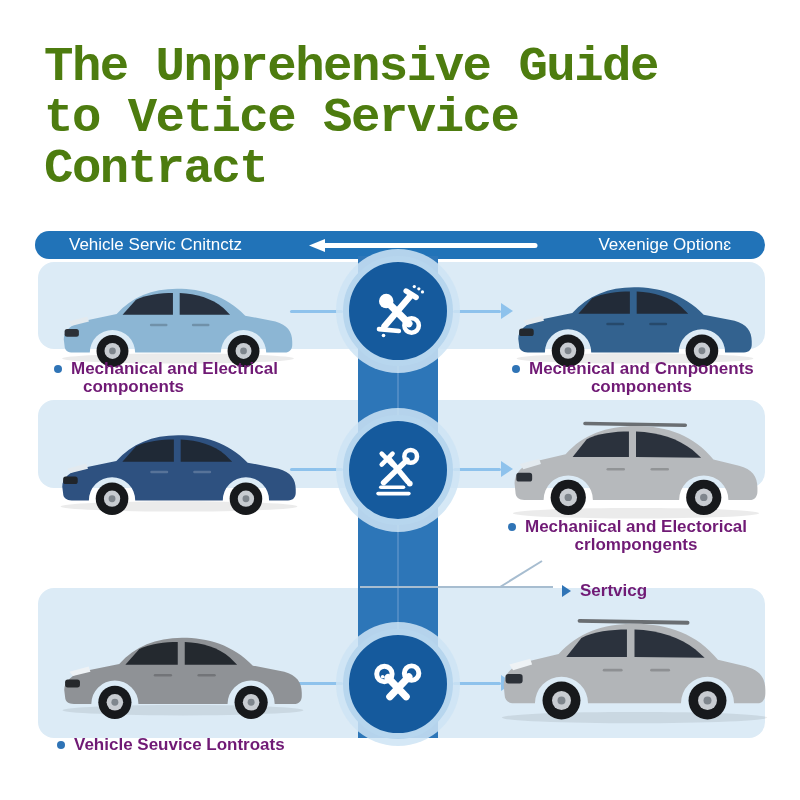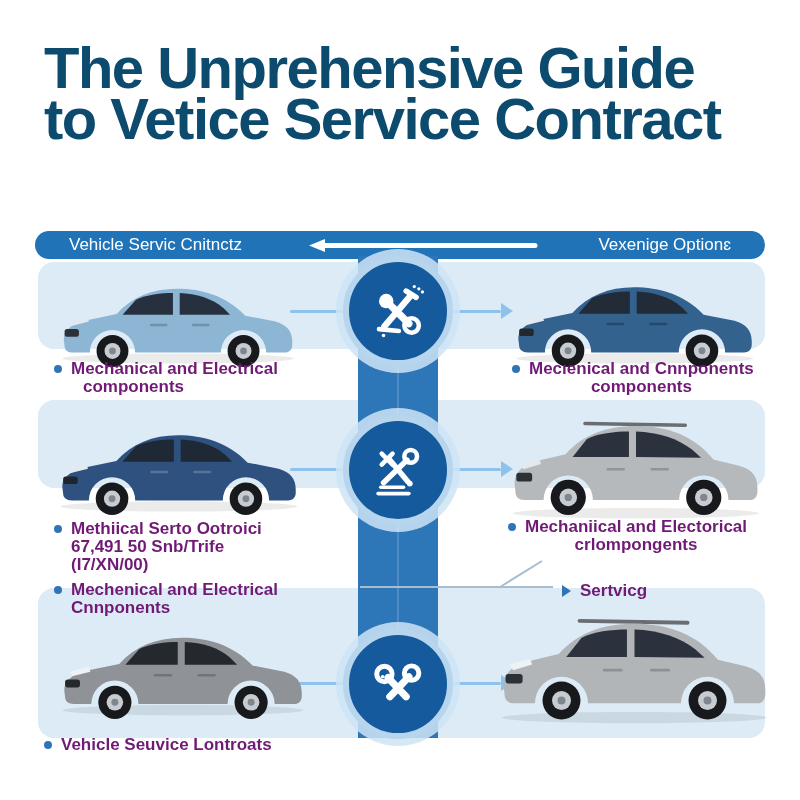--- a/index.html
+++ b/index.html
@@ -2,22 +2,22 @@
 <html><head>
 <meta charset="utf-8">
 <style>
   html,body{margin:0;padding:0;background:#fff;}
   .canvas{
     position:relative;width:800px;height:800px;background:#ffffff;overflow:hidden;
     font-family:"Liberation Sans", sans-serif;
   }
   
   .title{position:absolute;left:44px;top:42px;width:720px;
-    font-size:58px;line-height:51px;font-weight:bold;letter-spacing:-1.5px;
-    color:#0c4a6e;}
+    font-size:49px;line-height:51px;font-weight:bold;letter-spacing:-1.5px;
+    color:#4d7c0f;font-family:Liberation Mono, monospace;}
   
   .header-bar{position:absolute;left:35px;top:231px;width:730px;height:28px;
     background:#2173b8;border-radius:14px;display:flex;align-items:center;}
   .header-label{color:#ffffff;font-size:17px;font-weight:normal;white-space:nowrap;}
   .hl-left{position:absolute;left:34px;}
   .hl-right{position:absolute;right:34px;}
   .harrow{position:absolute;left:272px;top:8px;}
   
   .stripe{position:absolute;left:38px;width:727px;background:#dcebf6;border-radius:16px;}
   .stripe1{top:262px;height:87px;}
@@ -242,57 +242,40 @@
   <div class="bullets center" style="left:512px;top:360px;">
     <div class="bullet">
       <span class="dot"></span>
       <span class="bl">
         <div>Mecıenical and Cnnponents</div>
         <div>components</div>
       </span>
     </div>
   </div>
 
-  <div class="bullets" style="left:54px;top:520px;">
-    <div class="bullet">
-      <span class="dot"></span>
-      <span class="bl">
-        <div>Methiical Serto Ootroici</div>
-        <div>67,491 50 Snb/Trife</div>
-        <div>(I7/XN/00)</div>
-      </span>
-    </div>
-    <div class="bullet">
-      <span class="dot"></span>
-      <span class="bl">
-        <div>Mechenical and Electrical</div>
-        <div>Cnnponents</div>
-      </span>
-    </div>
-  </div>
 
   <div class="bullets center" style="left:508px;top:518px;">
     <div class="bullet">
       <span class="dot"></span>
       <span class="bl">
         <div>Mechaniical and Electorical</div>
         <div>crlompongents</div>
       </span>
     </div>
   </div>
   <div class="bullets" style="left:562px;top:574px;margin-top:8px;">
     <div class="bullet">
       <span class="tri-dot"></span>
       <span class="bl">
         <div>Sertvicg</div>
       </span>
     </div>
   </div>
 
-  <div class="bullets" style="left:44px;top:736px;">
+  <div class="bullets" style="left:57px;top:736px;">
     <div class="bullet">
       <span class="dot"></span>
       <span class="bl">
         <div>Vehicle Seuvice Lontroats</div>
       </span>
     </div>
   </div>
 
 </div>
 

